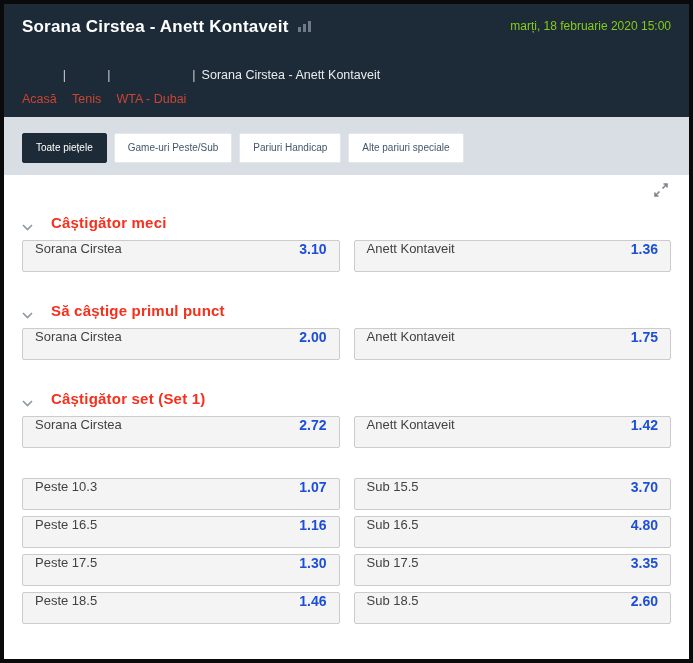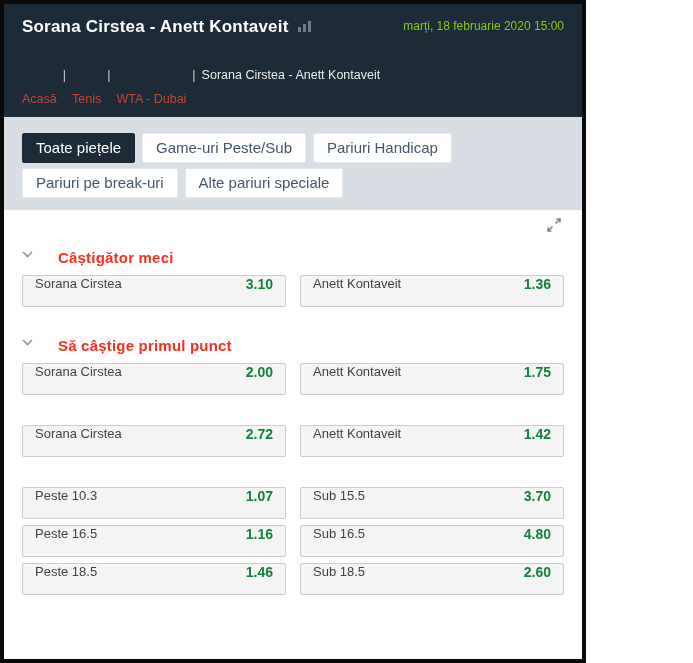--- a/index.html
+++ b/index.html
@@ -1,17 +1,17 @@
 <!DOCTYPE html>
 <html><head>
 <meta charset="utf-8">
 <style>
   html,body { margin:0; padding:0; background:#ffffff; font-family:"Liberation Sans", sans-serif; }
   .frame {
-    width:586px; height:663px; box-sizing:border-box;
+    width:693px; height:663px; box-sizing:border-box;
     border:4px solid #0a0a0a; background:#d8dee3;
     display:flex; flex-direction:column; overflow:hidden;
   }
   
   .app-header { background:#1d2b38; padding:13px 18px 11px 18px; flex:0 0 auto; }
   .header-top { display:flex; justify-content:space-between; align-items:flex-start; }
   .title-wrap { display:flex; align-items:center; gap:9px; }
   .match-title { color:#ffffff; font-size:17px; font-weight:bold; letter-spacing:.2px; }
   .bar-chart-icon { display:inline-flex; align-items:flex-end; gap:2px; padding-bottom:2px; }
   .bar-chart-icon i { display:block; width:3px; background:#6e7a85; }
@@ -20,42 +20,42 @@
   .bar-chart-icon i:nth-child(3){ height:11px; }
   .header-date { color:#84cc16; font-size:12px; padding-top:2px; white-space:nowrap; }
   .breadcrumb { margin-top:7px; font-size:12.5px; display:flex; flex-wrap:wrap; gap:6px; align-items:center; }
   .crumb { color:#e9ecee; }
   .crumb.link { color:#c94433; cursor:pointer;margin-top:48px; }
   .sep { color:#c7cdd2; }
   
   .tabs { background:#d8dee3; padding:16px 18px 12px 18px; display:flex; flex-wrap:wrap; gap:5px 7px; flex:0 0 auto; }
   .tab {
     font-family:"Liberation Sans", sans-serif;
-    background:#ffffff; color:#44566b; font-size:15px;
+    background:#ffffff; color:#44566b; font-size:10px;
     padding:6px 13px; border:1px solid #e4e8eb; border-radius:2px; cursor:pointer; line-height:16px;
   }
   .tab.active { background:#1d2b38; color:#ffffff; border-color:#1d2b38; }
   
   .content { background:#ffffff; flex:1 1 auto; padding:4px 18px 18px 18px; }
   .content-toolbar { display:flex; justify-content:flex-end; height:22px; align-items:center; }
   .expand-icon { cursor:pointer; display:inline-flex; padding:2px; }
   .market { margin-top:13px; }
   .market + .market { margin-top:30px; }
-  .market-header { display:flex; align-items:flex-start; gap:25px; margin-bottom:9px; }
+  .market-header { display:flex; align-items:flex-end; gap:18px; margin-bottom:9px; }
   .chevron-down-icon { display:inline-flex; cursor:pointer; padding-top:2px; }
   .market-title { margin:0; color:#f5301d; font-size:15px; font-weight:bold; letter-spacing:.2px; }
   .odds-grid { display:flex; flex-direction:column; gap:6px; }
   .odds-row { display:grid; grid-template-columns:1fr 1fr; gap:14px; }
   .odds-cell {
     display:flex; justify-content:space-between; align-items:flex-start;
     background:#f4f4f4; border:1px solid #cccccc; border-radius:2px;
     height:32px; padding:0 12px; box-sizing:border-box; cursor:pointer;
   }
   .odds-label { font-size:13px; color:#424242; }
-  .odds-value { font-size:14px; font-weight:bold; color:#15803d; }
+  .odds-value { font-size:14px; font-weight:bold; color:#1d4ed8; }
 </style>
 </head>
 <body>
 
 <div class="frame">
 
   <div class="app-header">
     <div class="header-top">
       <div class="title-wrap">
         <span class="match-title">Sorana Cirstea - Anett Kontaveit</span>
@@ -75,21 +75,20 @@
         <span class="crumb link">WTA - Dubai</span>
         <span class="sep">|</span>
         <span class="crumb">Sorana Cirstea - Anett Kontaveit</span>
       </div>
   </div>
 
   <div class="tabs">
       <button class="tab active">Toate piețele</button>
       <button class="tab">Game-uri Peste/Sub</button>
       <button class="tab">Pariuri Handicap</button>
-      <button class="tab">Pariuri pe break-uri</button>
       <button class="tab">Alte pariuri speciale</button>
     </div>
 
   <div class="content">
     <div class="content-toolbar">
       <span class="expand-icon">
         <svg width="16" height="16" viewBox="0 0 16 16" fill="none" stroke="#7c858c" stroke-width="1.6">
           <path d="M9.5 6.5 L14 2 M10.5 2 L14 2 L14 5.5"></path>
           <path d="M6.5 9.5 L2 14 M2 10.5 L2 14 L5.5 14"></path>
         </svg>
@@ -134,20 +133,28 @@
                 <span class="odds-value">2.00</span>
               </div>
               <div class="odds-cell">
                 <span class="odds-label">Anett Kontaveit</span>
                 <span class="odds-value">1.75</span>
               </div>
             </div>
           </div>
         </section>
         <section class="market">
+          <div class="market-header">
+            <span class="chevron-down-icon">
+              <svg width="11" height="7" viewBox="0 0 11 7" fill="none" stroke="#8f979e" stroke-width="1.6">
+                <path d="M1 1 L5.5 5.5 L10 1"></path>
+              </svg>
+            </span>
+            <h3 class="market-title">Câștigător set (Set 1)</h3>
+          </div>
           <div class="odds-grid">
             <div class="odds-row">
               <div class="odds-cell">
                 <span class="odds-label">Sorana Cirstea</span>
                 <span class="odds-value">2.72</span>
               </div>
               <div class="odds-cell">
                 <span class="odds-label">Anett Kontaveit</span>
                 <span class="odds-value">1.42</span>
               </div>
@@ -171,20 +178,30 @@
                 <span class="odds-label">Peste 16.5</span>
                 <span class="odds-value">1.16</span>
               </div>
               <div class="odds-cell">
                 <span class="odds-label">Sub 16.5</span>
                 <span class="odds-value">4.80</span>
               </div>
             </div>
             <div class="odds-row">
               <div class="odds-cell">
+                <span class="odds-label">Peste 17.5</span>
+                <span class="odds-value">1.30</span>
+              </div>
+              <div class="odds-cell">
+                <span class="odds-label">Sub 17.5</span>
+                <span class="odds-value">3.35</span>
+              </div>
+            </div>
+            <div class="odds-row">
+              <div class="odds-cell">
                 <span class="odds-label">Peste 18.5</span>
                 <span class="odds-value">1.46</span>
               </div>
               <div class="odds-cell">
                 <span class="odds-label">Sub 18.5</span>
                 <span class="odds-value">2.60</span>
               </div>
             </div>
           </div>
         </section>

